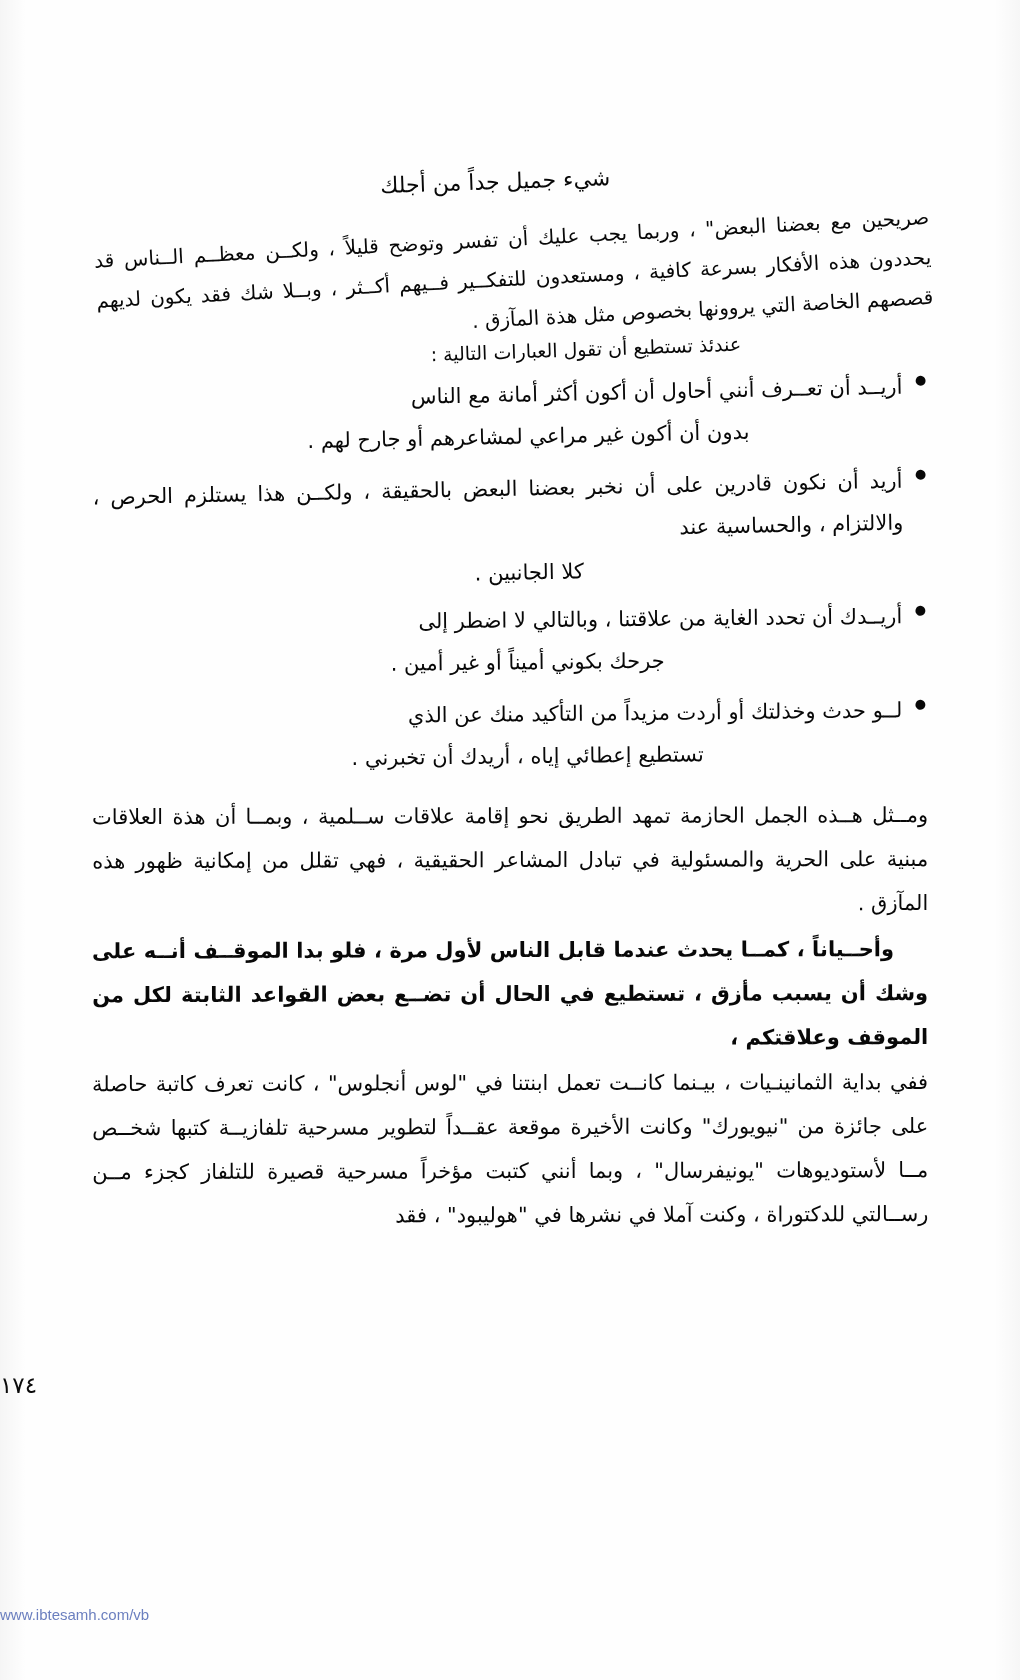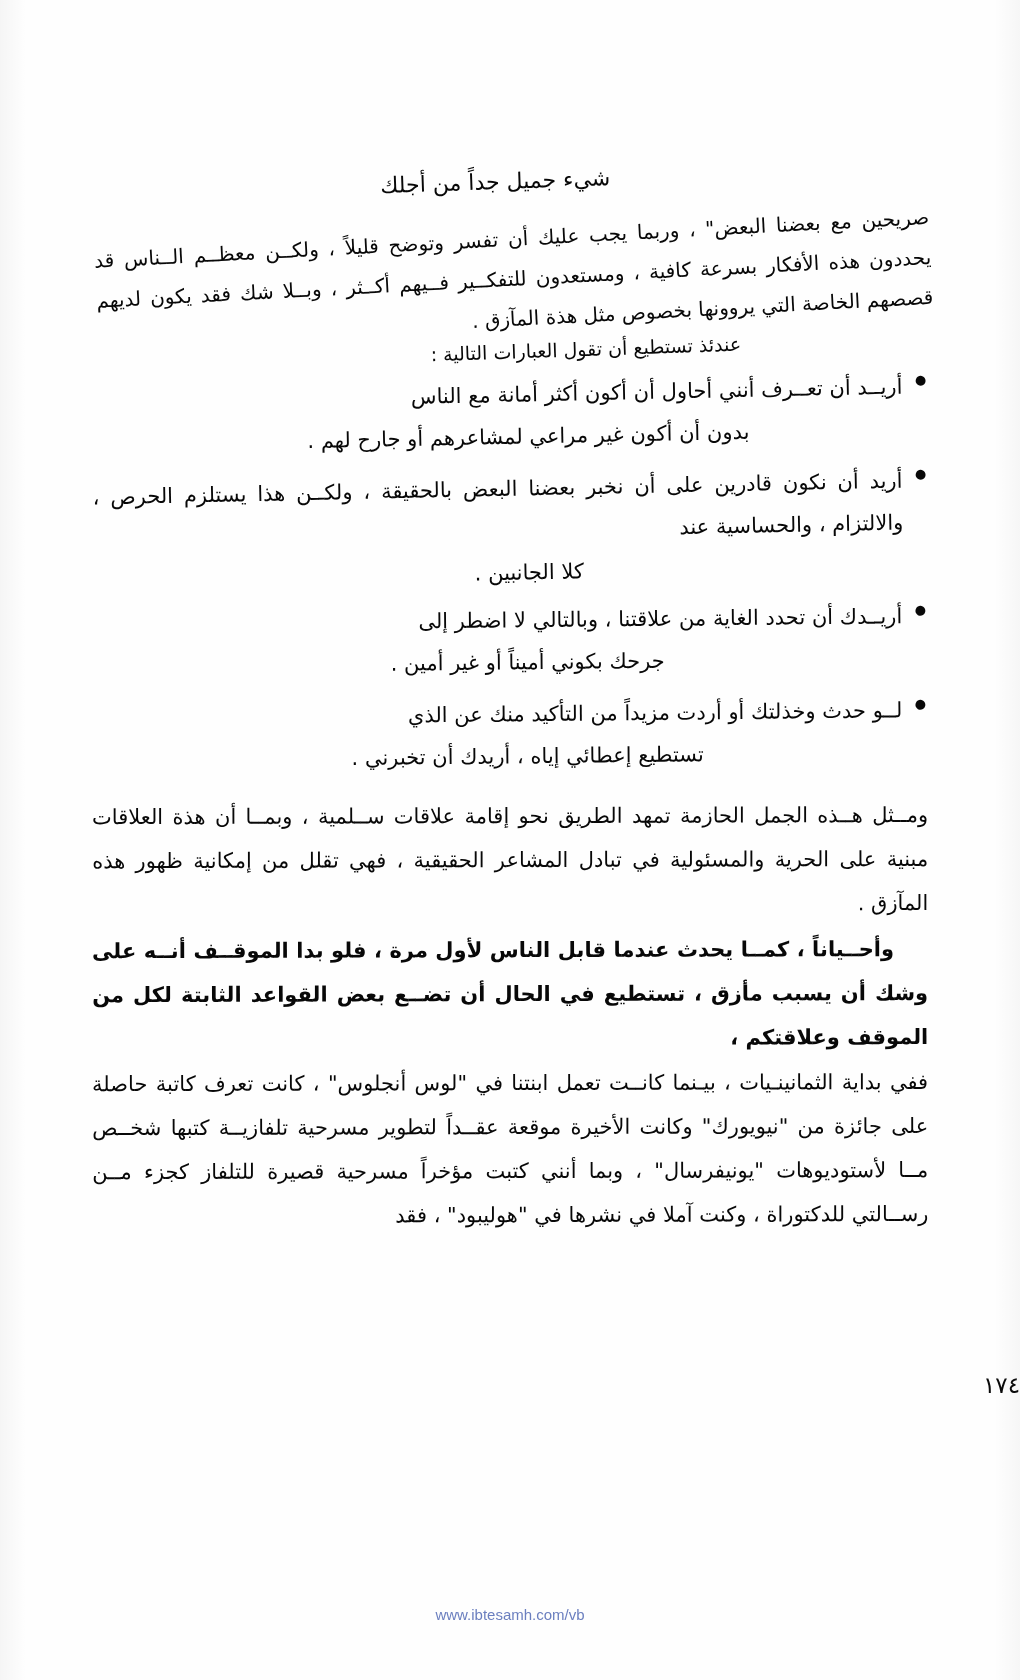--- a/index.html
+++ b/index.html
@@ -121,32 +121,31 @@
     font-size: 21px;
     line-height: 2.1;
     margin: 0;
   }
 
   .folio {
     position: absolute;
     top: 1372px;
     left: 0;
     right: 0;
-    text-align: right;
+    text-align: left;
     font-size: 23px;
     color: #0a0a0a;
     letter-spacing: 1px;
   }
 
   .watermark {
     position: absolute;
     top: 1606px;
     left: 0;
     right: 0;
-    text-align: center;
     font-family: "Liberation Sans", sans-serif;
     font-size: 15px;
     color: #6b7fbf;
     direction: ltr;
   }
 
   
   .edge-shadow-left {
     position: absolute;
     left: 0; top: 0; bottom: 0; width: 26px;

